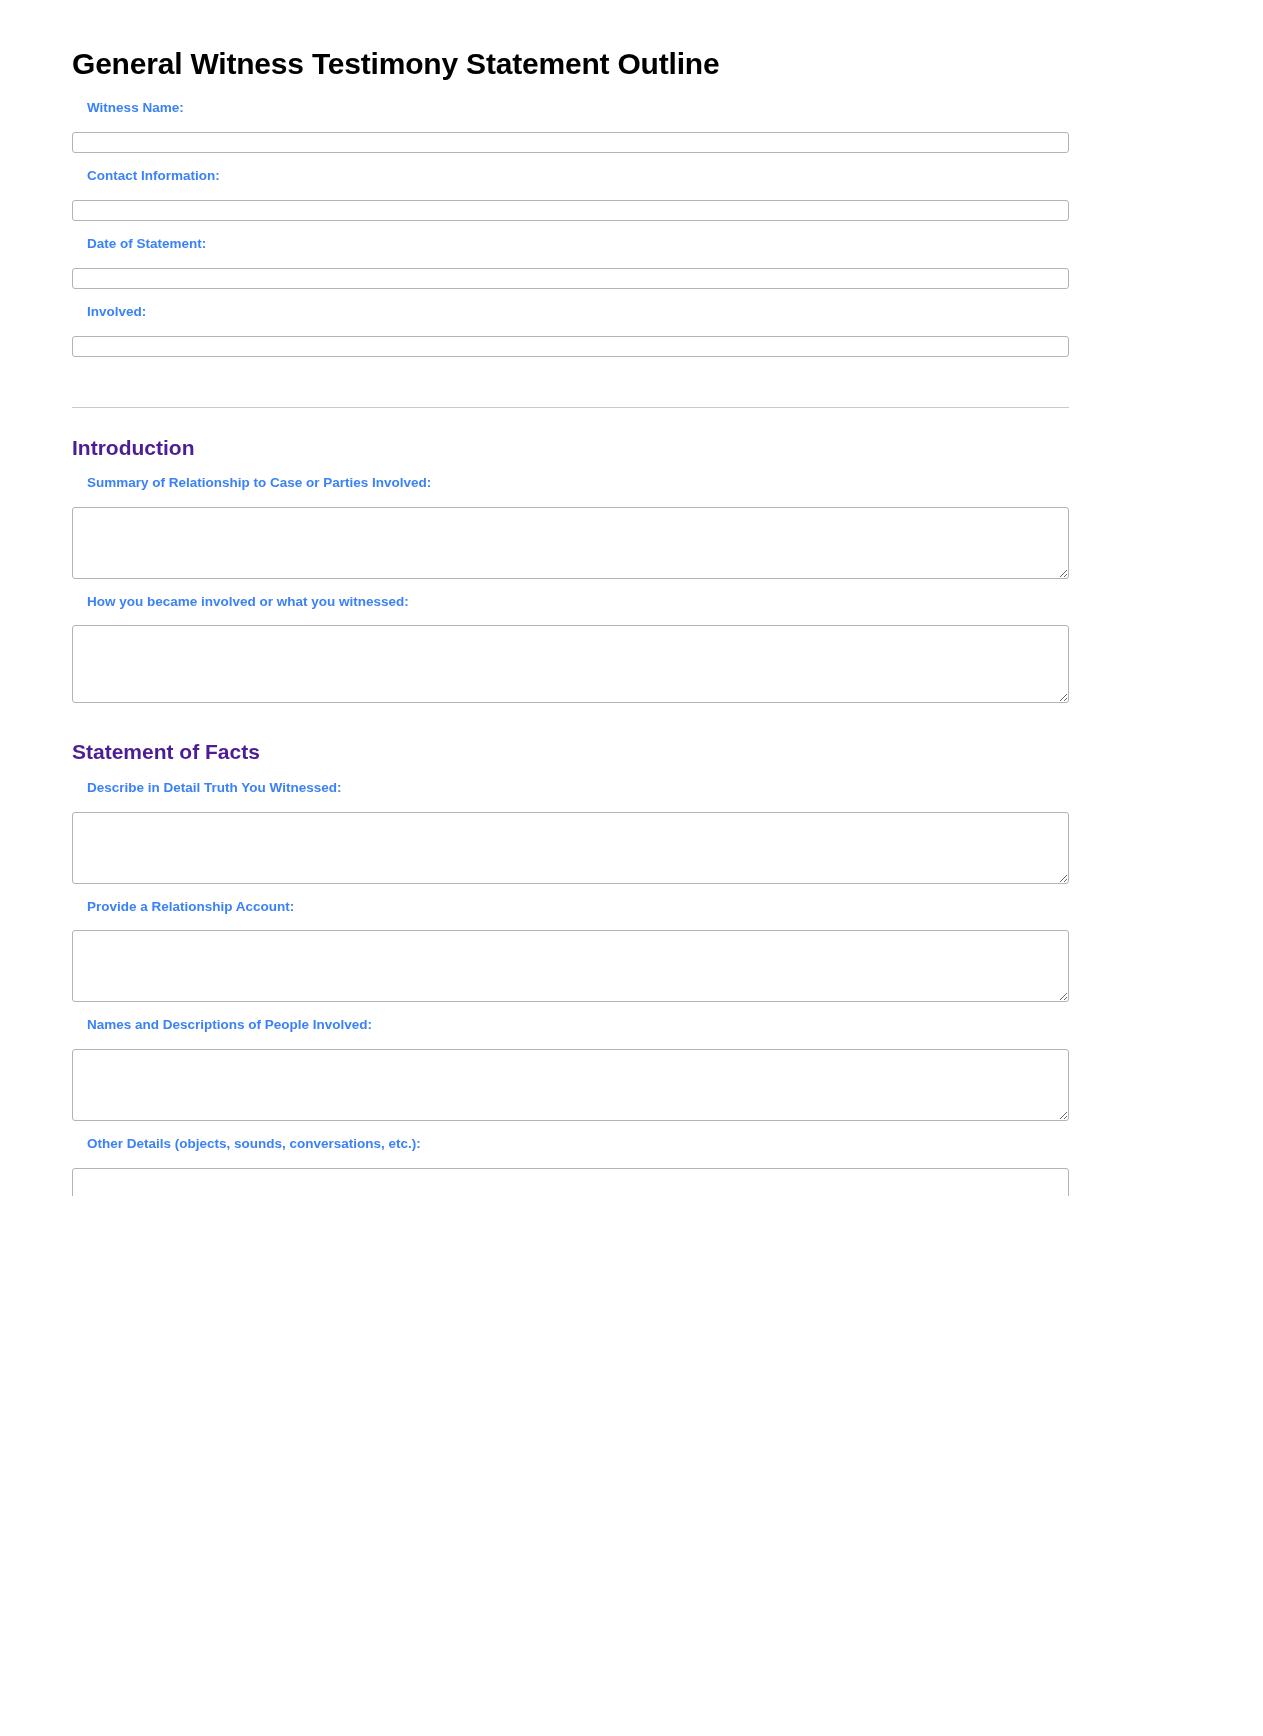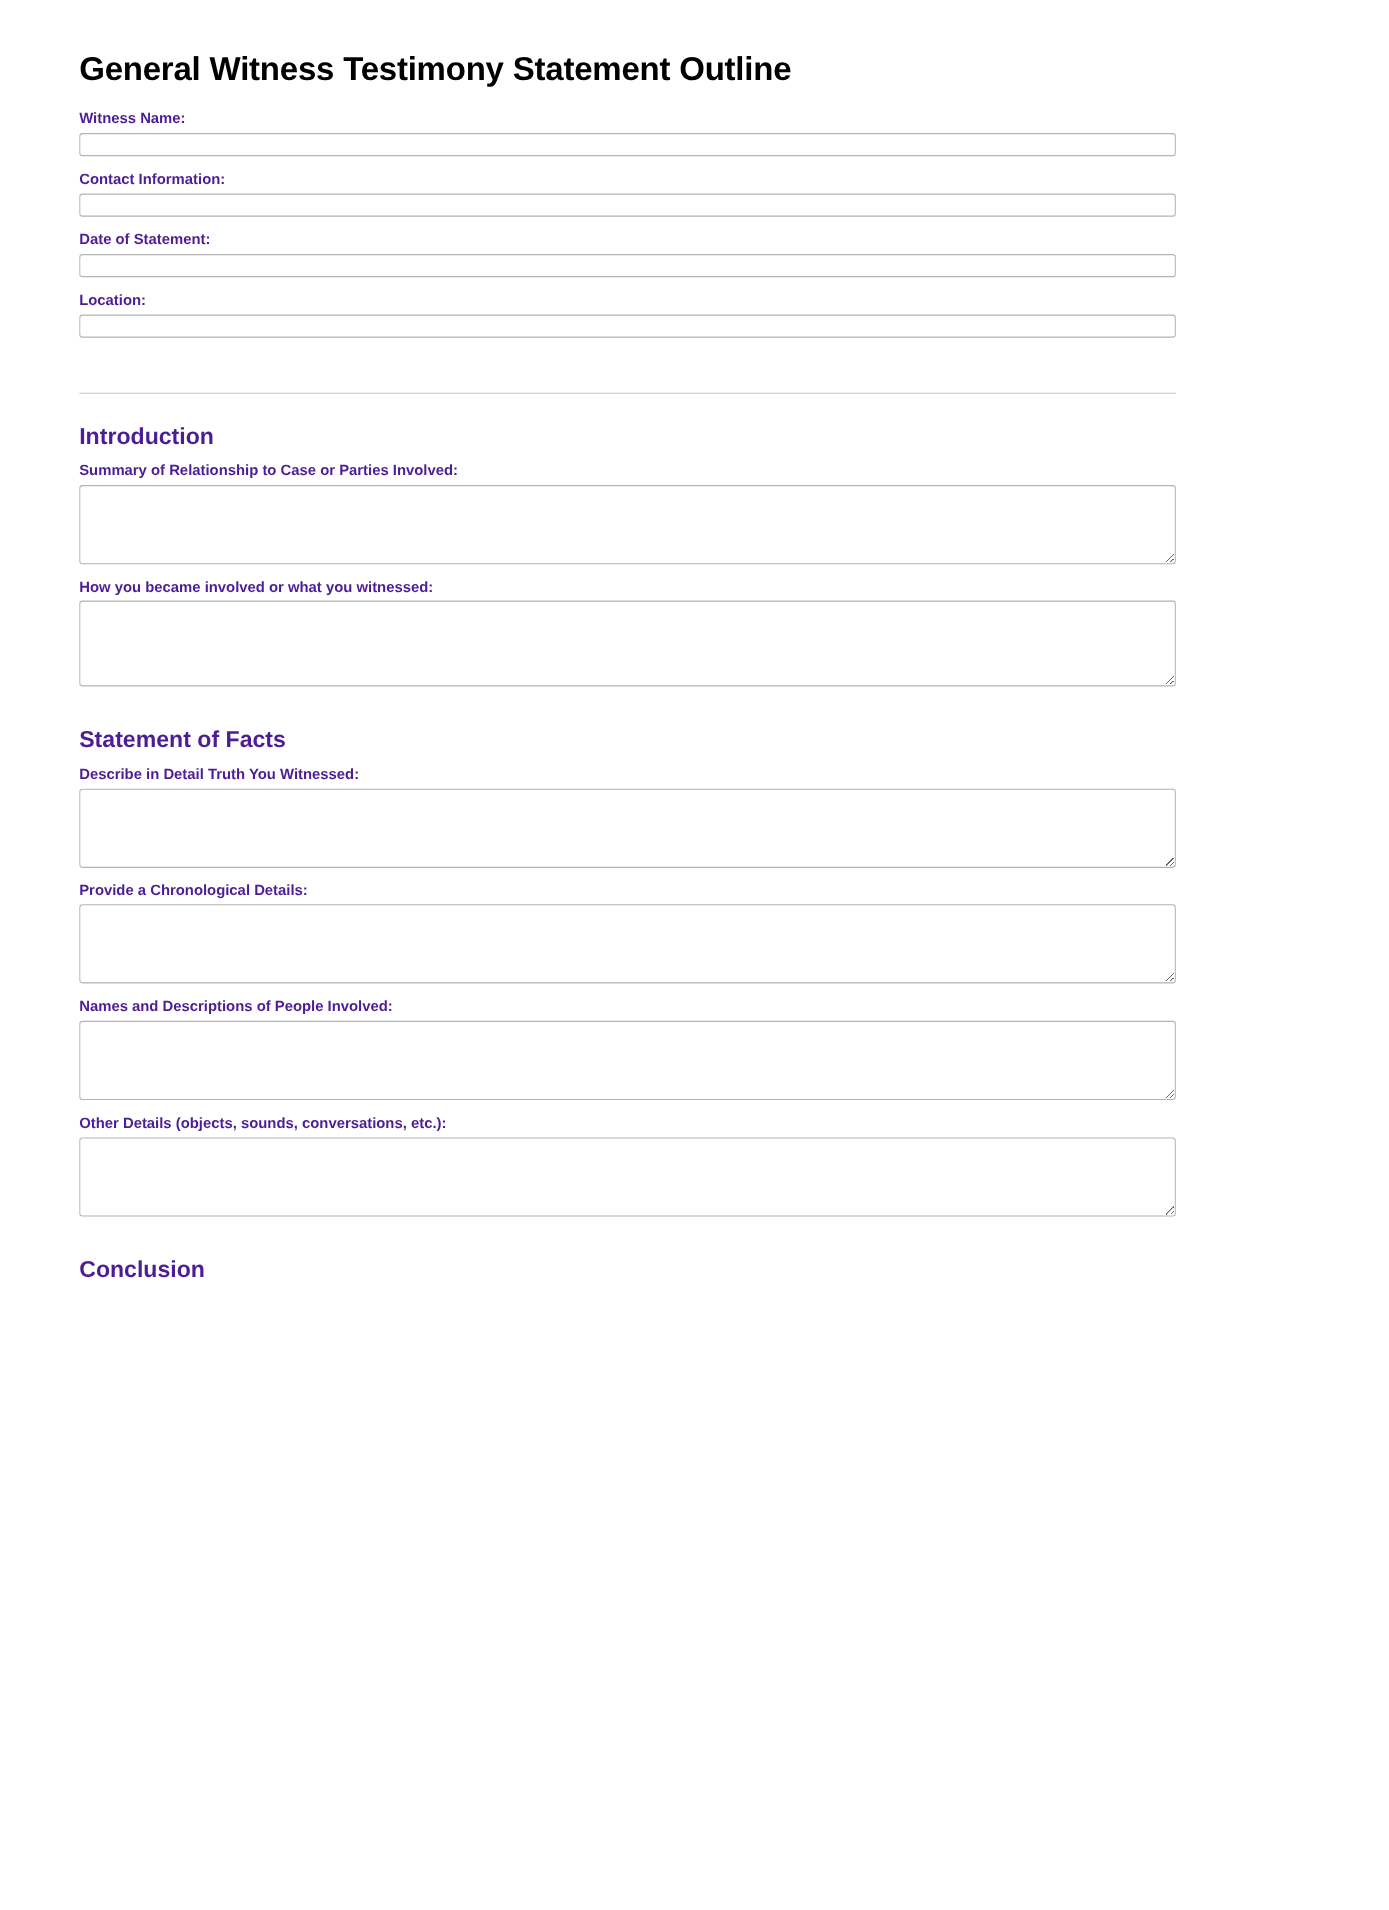--- a/index.html
+++ b/index.html
@@ -35,22 +35,22 @@
     letter-spacing: -0.2px;
     margin: 0;
     padding: 46px 0 0 0;
     line-height: 1.2;
     color: #000;
   }
   .field-label {
     font-size: 13.5px;
     font-weight: bold;
     line-height: 1.25;
-    color: #4c1d95;
-    margin: 0;
+    color: #3b82f6;
+    margin: 15px;
     padding: 0;
   }
   .field-block {
     margin-top: 13px;
   }
   .field-block.first {
     margin-top: 18px;
   }
   input.text-input {
     display: block;
@@ -129,21 +129,21 @@
         <div class="field-label">Contact Information:</div>
         <input class="text-input" type="text" placeholder="" style="">
       </div>
 
       <div class="field-block">
         <div class="field-label">Date of Statement:</div>
         <input class="text-input" type="text" placeholder="" style="">
       </div>
 
       <div class="field-block">
-        <div class="field-label">Location:</div>
+        <div class="field-label">Involved:</div>
         <input class="text-input" type="text" placeholder="" style="">
       </div>
 
     </div>
 
     <hr class="divider">
 
     <div>
       <h2 class="section-heading">Introduction</h2>
 
@@ -162,21 +162,21 @@
 
     <div>
       <h2 class="section-heading tight">Statement of Facts</h2>
 
       <div class="area-block first-in-section">
         <div class="field-label">Describe in Detail Truth You Witnessed:</div>
         <textarea class="area-input" style="height: 72px;" placeholder=""></textarea>
       </div>
 
       <div class="area-block">
-        <div class="field-label">Provide a Chronological Details:</div>
+        <div class="field-label">Provide a Relationship Account:</div>
         <textarea class="area-input" style="height: 72px;" placeholder=""></textarea>
       </div>
 
       <div class="area-block">
         <div class="field-label">Names and Descriptions of People Involved:</div>
         <textarea class="area-input" style="height: 72px;" placeholder=""></textarea>
       </div>
 
       <div class="area-block">
         <div class="field-label">Other Details (objects, sounds, conversations, etc.):</div>

